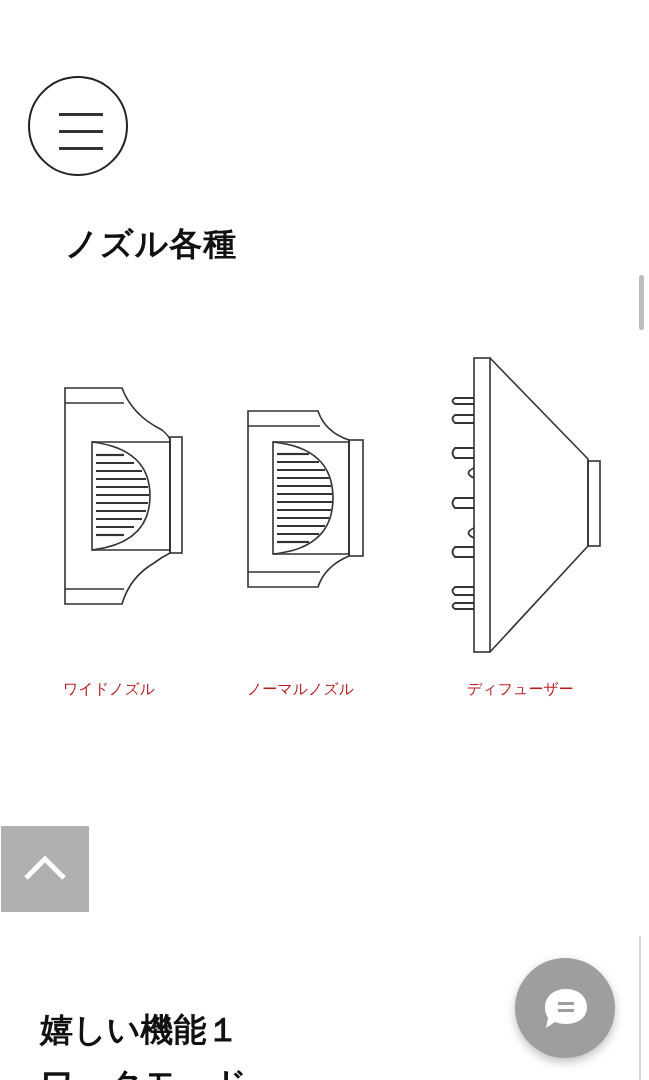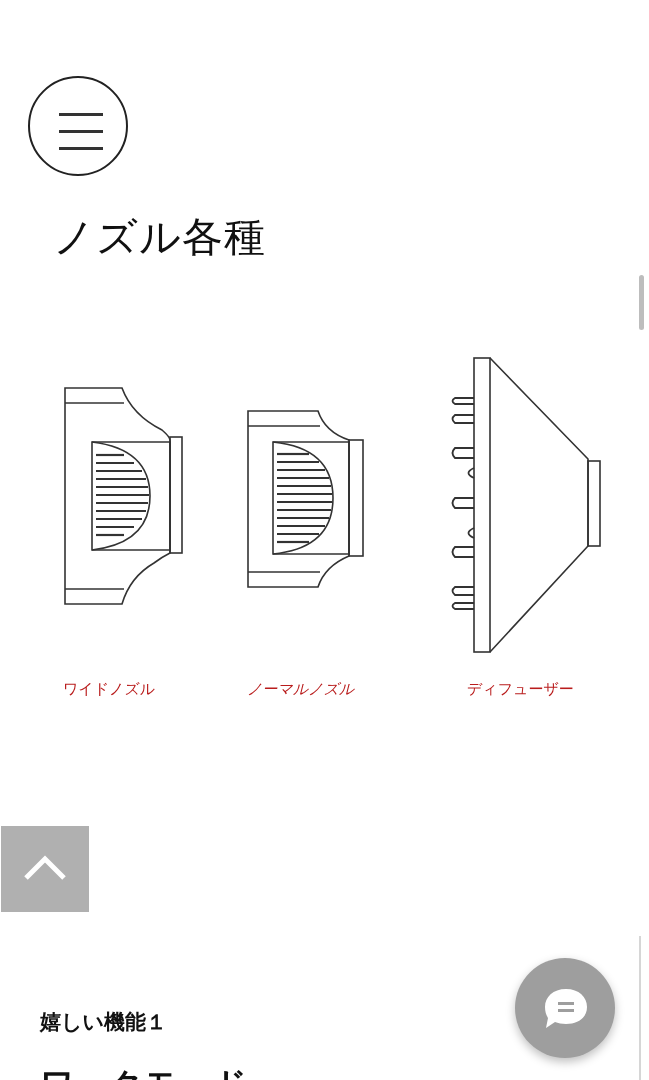--- a/index.html
+++ b/index.html
@@ -2,29 +2,29 @@
 <html><head>
 <meta charset="utf-8">
 <style>
   html, body { margin:0; padding:0; }
   body { width:649px; height:1080px; overflow:hidden; background:#ffffff; position:relative;
          font-family: "DejaVu Sans", "Liberation Sans", sans-serif; color:#111; }
   .menu-btn { position:absolute; left:28px; top:76px; width:100px; height:100px; border:2px solid #222;
               border-radius:50%; box-sizing:border-box; cursor:pointer; }
   .menu-btn .bar { position:absolute; left:29px; width:44px; height:3px; background:#333; }
   .menu-btn .b1 { top:35px; } .menu-btn .b2 { top:52px; } .menu-btn .b3 { top:69px; }
-  .section-title { position:absolute; left:53px; top:210px; font-size:41px; font-weight:normal; letter-spacing:1px; margin:0; }
+  .section-title { position:absolute; left:53px; top:210px; font-size:33px; font-weight:bold; letter-spacing:1px; margin:12px; }
   .scroll-thumb { position:absolute; left:639px; top:275px; width:5px; height:55px; background:#bdbdbd; border-radius:3px; }
   .scroll-line { position:absolute; left:639px; top:936px; width:2px; height:144px; background:#d6d6d6; }
   .nozzle { position:absolute; }
   .nozzle svg { display:block; }
   .caption { position:absolute; top:680px; font-size:15px; color:#b91c1c; white-space:nowrap; }
   .to-top { position:absolute; left:1px; top:826px; width:88px; height:86px; background:#b0b0b0; cursor:pointer; }
   .to-top svg { position:absolute; left:22px; top:28px; }
-  .feature-title { position:absolute; left:40px; top:1008px; font-size:21px; font-weight:bold; margin:0; }
+  .feature-title { position:absolute; left:40px; top:1008px; font-size:33px; font-weight:bold; margin:0; }
   .feature-sub { position:absolute; left:40px; top:1062px; font-size:34px; font-weight:bold; margin:0; white-space:nowrap; }
   .chat-btn { position:absolute; left:515px; top:958px; width:100px; height:100px; border-radius:50%;
               background:#9e9e9e; box-shadow:0 4px 10px rgba(0,0,0,0.25); cursor:pointer; }
   .chat-btn svg { position:absolute; left:27px; top:28px; }
 </style>
 </head>
 <body>
 
 <div class="menu-btn">
   <span class="bar b1"></span>
@@ -98,21 +98,21 @@
       <path d="M29 192 H10 Q5 197 10 202 H29"></path>
       <path d="M29 232 H10 Q5 236 10 240 H29"></path>
         <path d="M29 248 H10 Q5 251 10 254 H29"></path>
       <path d="M29 113 Q18 118 29 123"></path>
         <path d="M29 173 Q18 178 29 183"></path>
     </g>
   </svg>
 </div>
 
 <div class="caption" style="left:63px;">ワイドノズル</div>
-<div class="caption" style="left:247px;font-style:italic;">ノーマルノズル</div>
+<div class="caption" style="left:247px;">ノーマルノズル</div>
 <div class="caption" style="left:467px;text-align:right;">ディフューザー</div>
 
 <div class="to-top">
   <svg width="44" height="28" viewBox="0 0 44 28">
     <polyline points="3,24 22,5 41,24" fill="none" stroke="#ffffff" stroke-width="5"></polyline>
   </svg>
 </div>
 
 <div class="scroll-line"></div>
 

